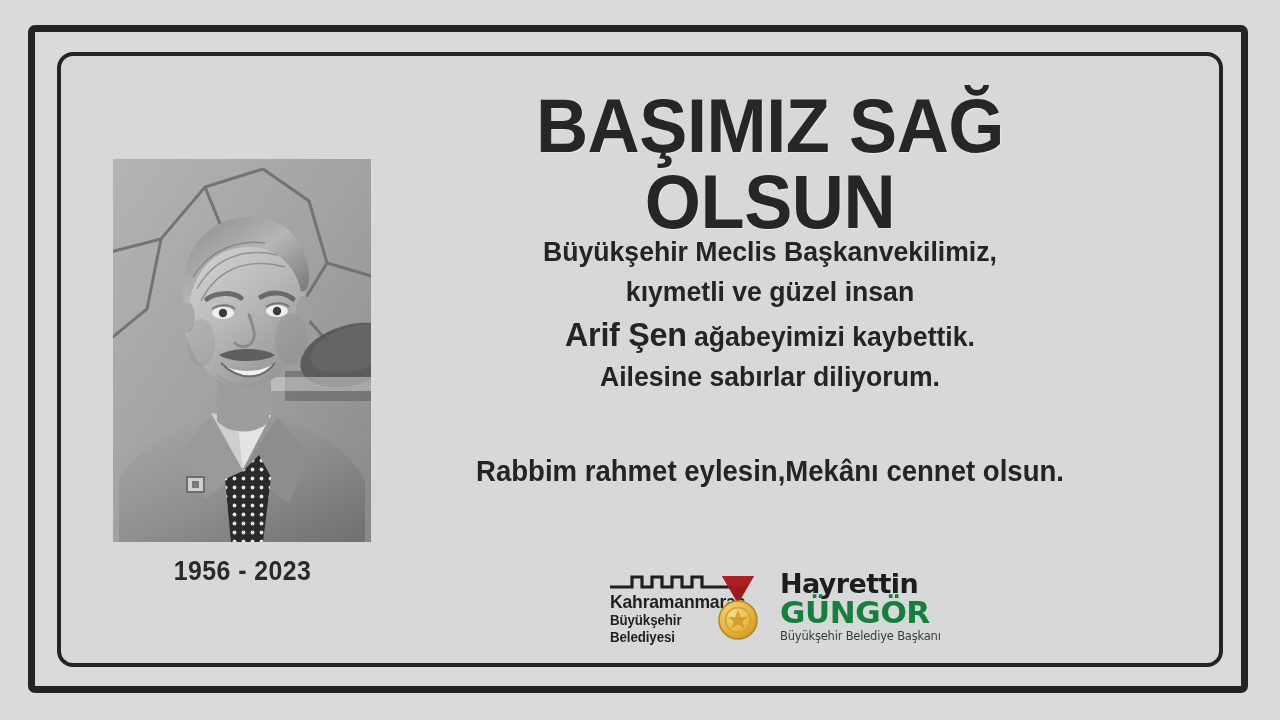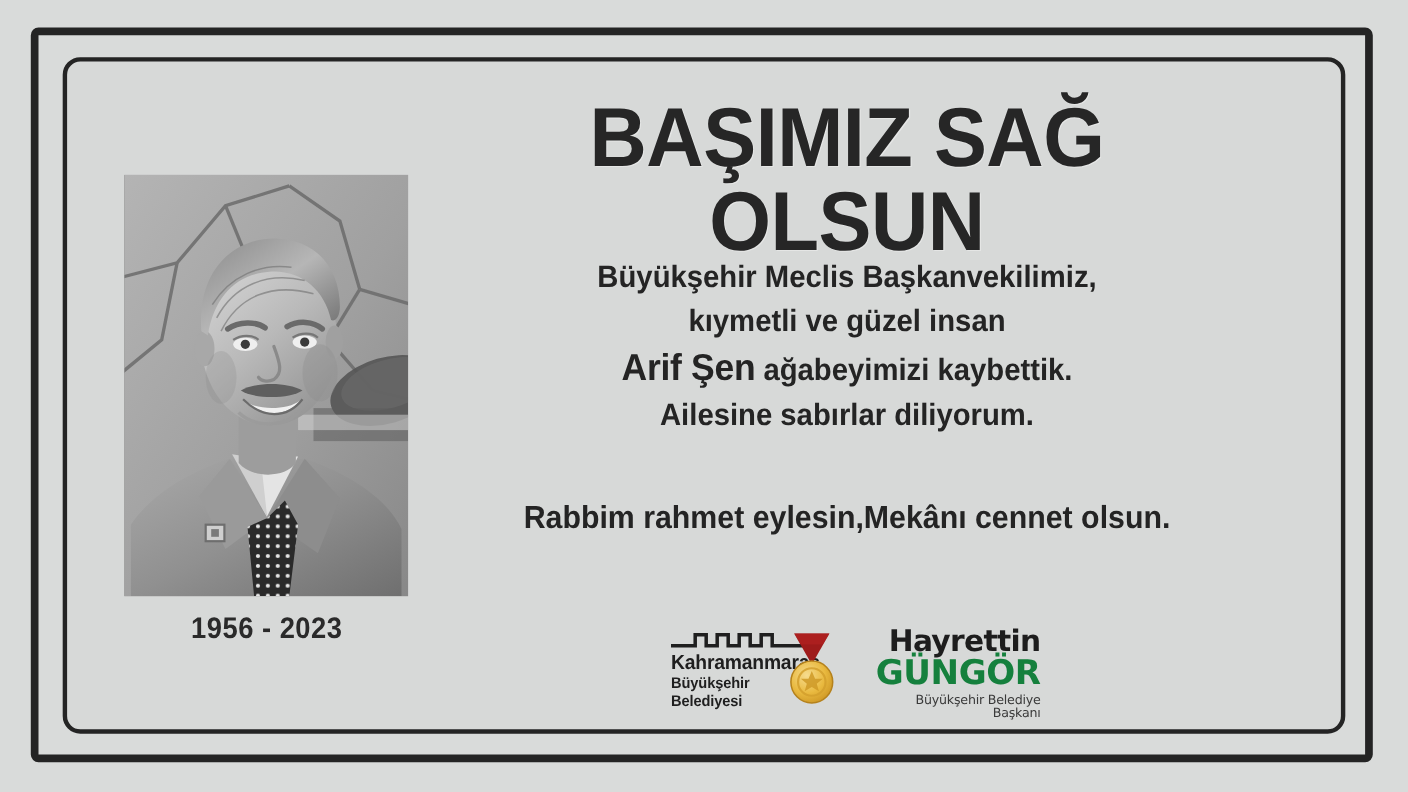--- a/index.html
+++ b/index.html
@@ -176,21 +176,20 @@
     width: 44px;
     height: 68px;
   }
 
   .logo-mayor {
     position: absolute;
     left: 172px;
     top: 0;
     width: 166px;
     height: 72px;
-    text-align: right;
   }
   .mayor-first {
     font-family: "DejaVu Sans", sans-serif;
     font-size: 27px;
     font-weight: bold;
     line-height: 1.0;
     color: #1d1d1d;
     letter-spacing: -0.6px;
   }
   .mayor-last {
@@ -203,21 +202,20 @@
     margin-top: -1px;
   }
   .mayor-sub {
     font-family: "DejaVu Sans", sans-serif;
     font-size: 11.5px;
     font-weight: normal;
     line-height: 1.1;
     color: #3a3a3a;
     letter-spacing: -0.2px;
     margin-top: 1px;
-    margin-left: 28px;
   }
 </style>
 </head>
 <body>
 
 <div id="poster">
 
   <div class="frame-outer"></div>
   <div class="frame-inner"></div>
 

